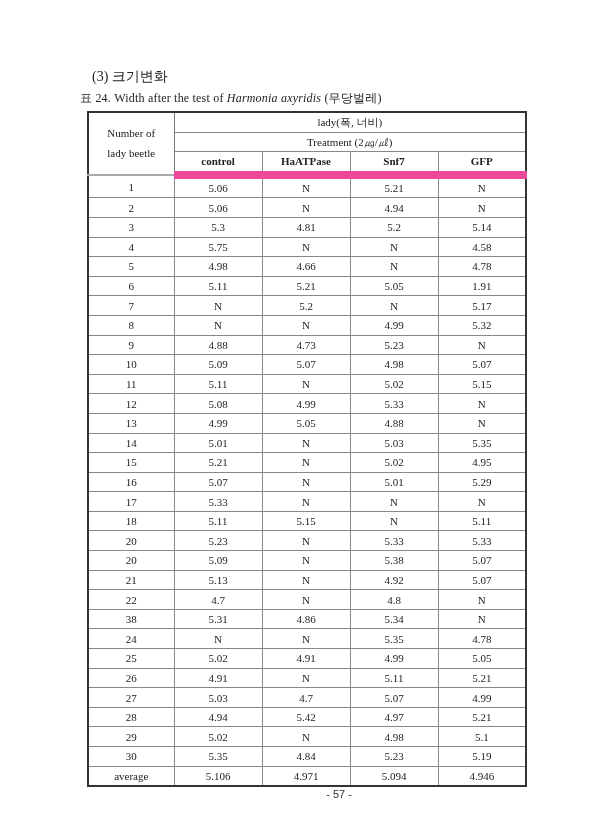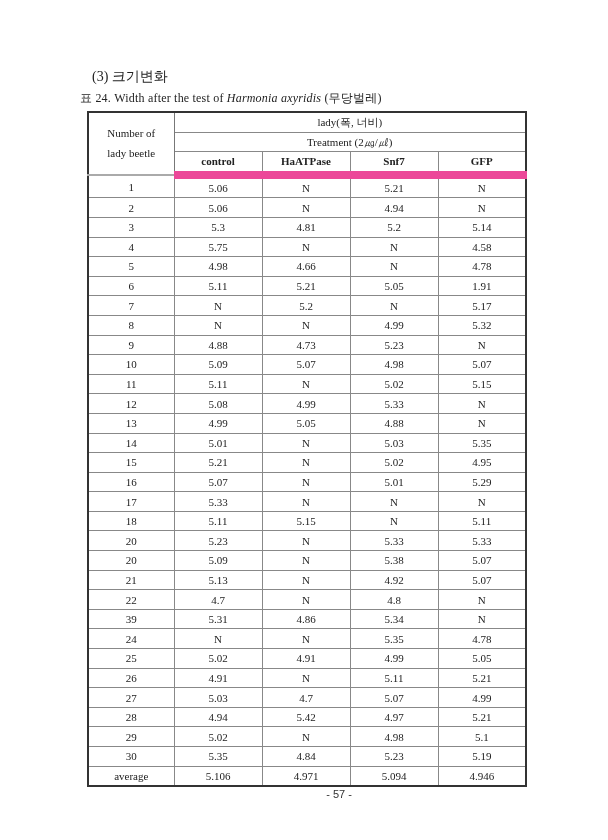--- a/index.html
+++ b/index.html
@@ -198,21 +198,21 @@
         <td>5.07</td>
       </tr>
       <tr>
         <td>22</td>
         <td>4.7</td>
         <td>N</td>
         <td>4.8</td>
         <td>N</td>
       </tr>
       <tr>
-        <td>39</td>
+        <td>38</td>
         <td>5.31</td>
         <td>4.86</td>
         <td>5.34</td>
         <td>N</td>
       </tr>
       <tr>
         <td>24</td>
         <td>N</td>
         <td>N</td>
         <td>5.35</td>

